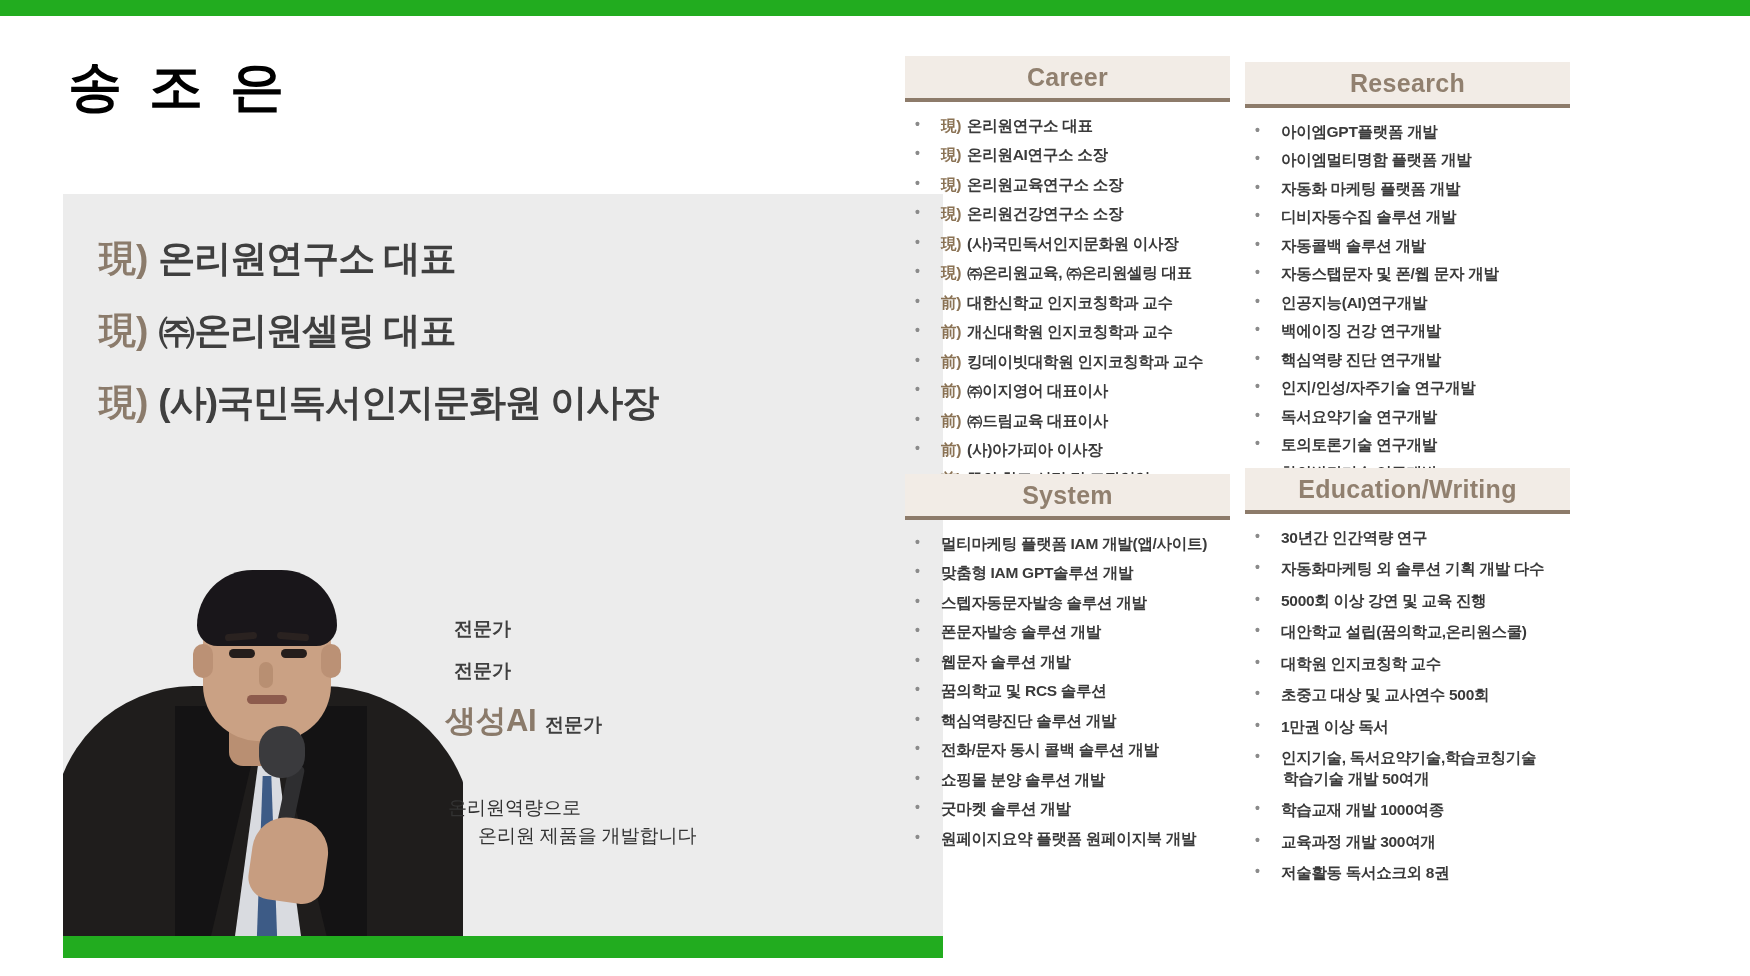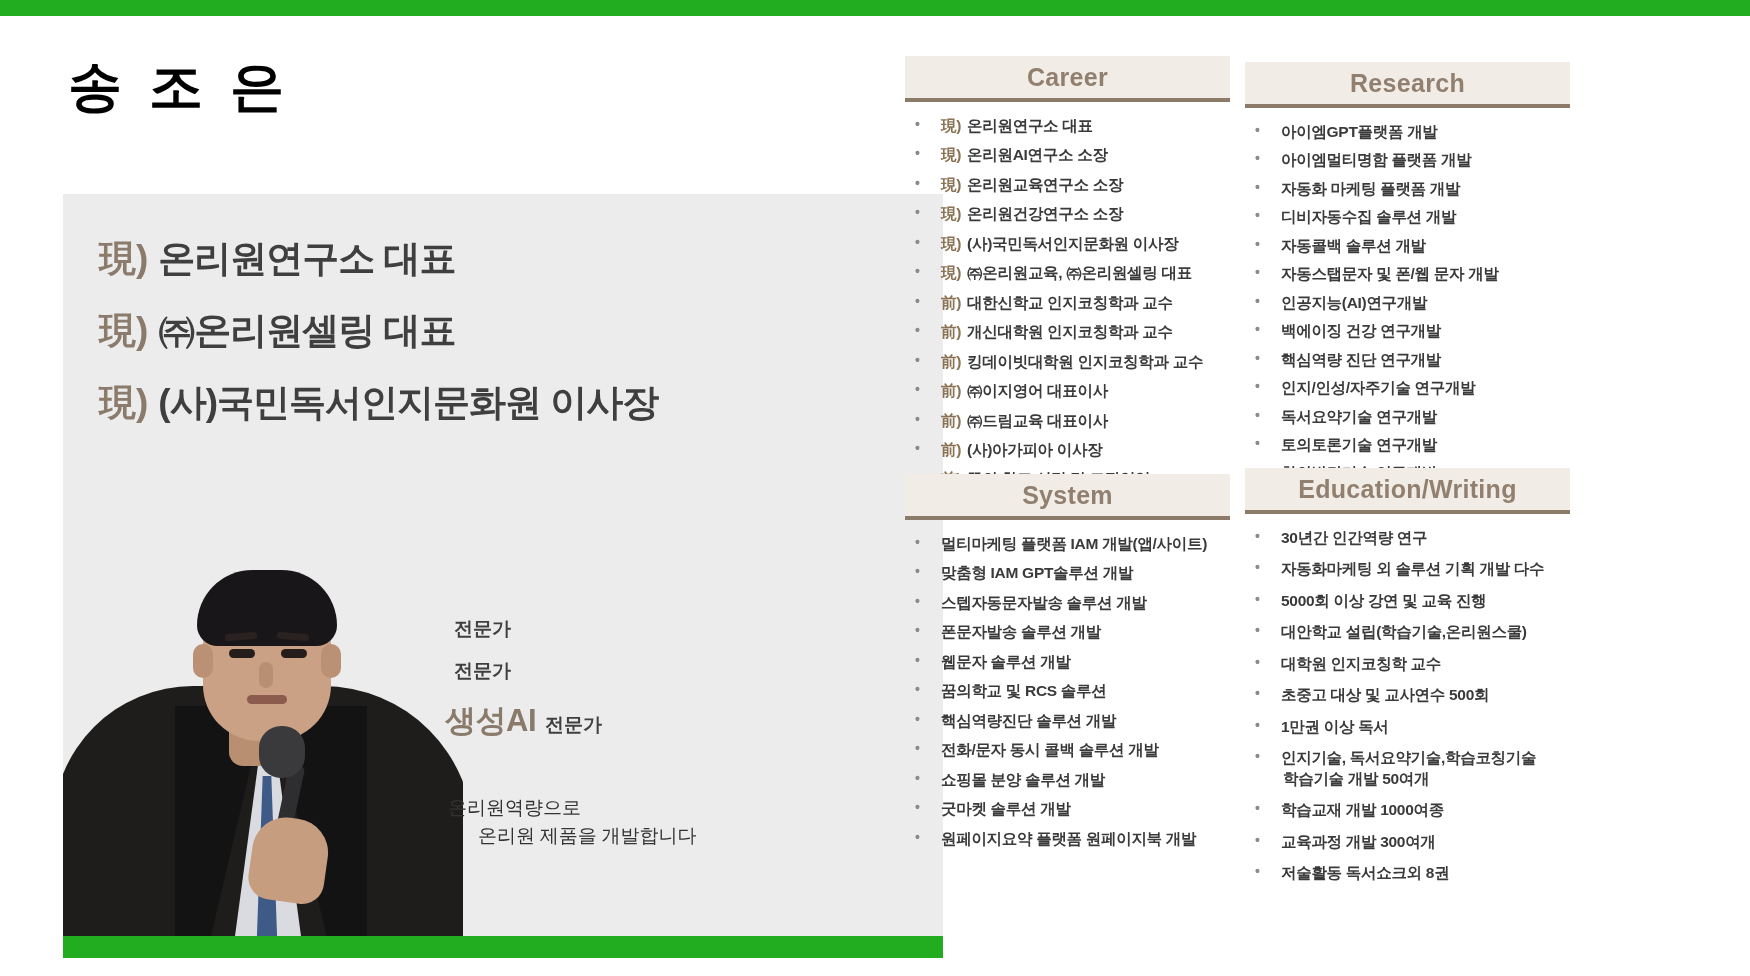--- a/index.html
+++ b/index.html
@@ -463,21 +463,21 @@
 
     <section class="panel panel-education">
       <div class="panel-head">
         <span class="panel-head-text">Education/Writing</span>
       </div>
       <div class="panel-underline"></div>
       <ul class="panel-list">
           <li><span>30년간 인간역량 연구</span></li>
           <li><span>자동화마케팅 외 솔루션 기획 개발 다수</span></li>
           <li><span>5000회 이상 강연 및 교육 진행</span></li>
-          <li><span>대안학교 설립(학습기술,온리원스쿨)</span></li>
+          <li><span>대안학교 설립(꿈의학교,온리원스쿨)</span></li>
           <li><span>대학원 인지코칭학 교수</span></li>
           <li><span>초중고 대상 및 교사연수 500회</span></li>
           <li><span>1만권 이상 독서</span></li>
           <li><span>인지기술, 독서요약기술,학습코칭기술</span><span class="sub">학습기술 개발 50여개</span></li>
           <li><span>학습교재 개발 1000여종</span></li>
           <li><span>교육과정 개발 300여개</span></li>
           <li><span>저술활동  독서쇼크외 8권</span></li>
         </ul>
     </section>
 

